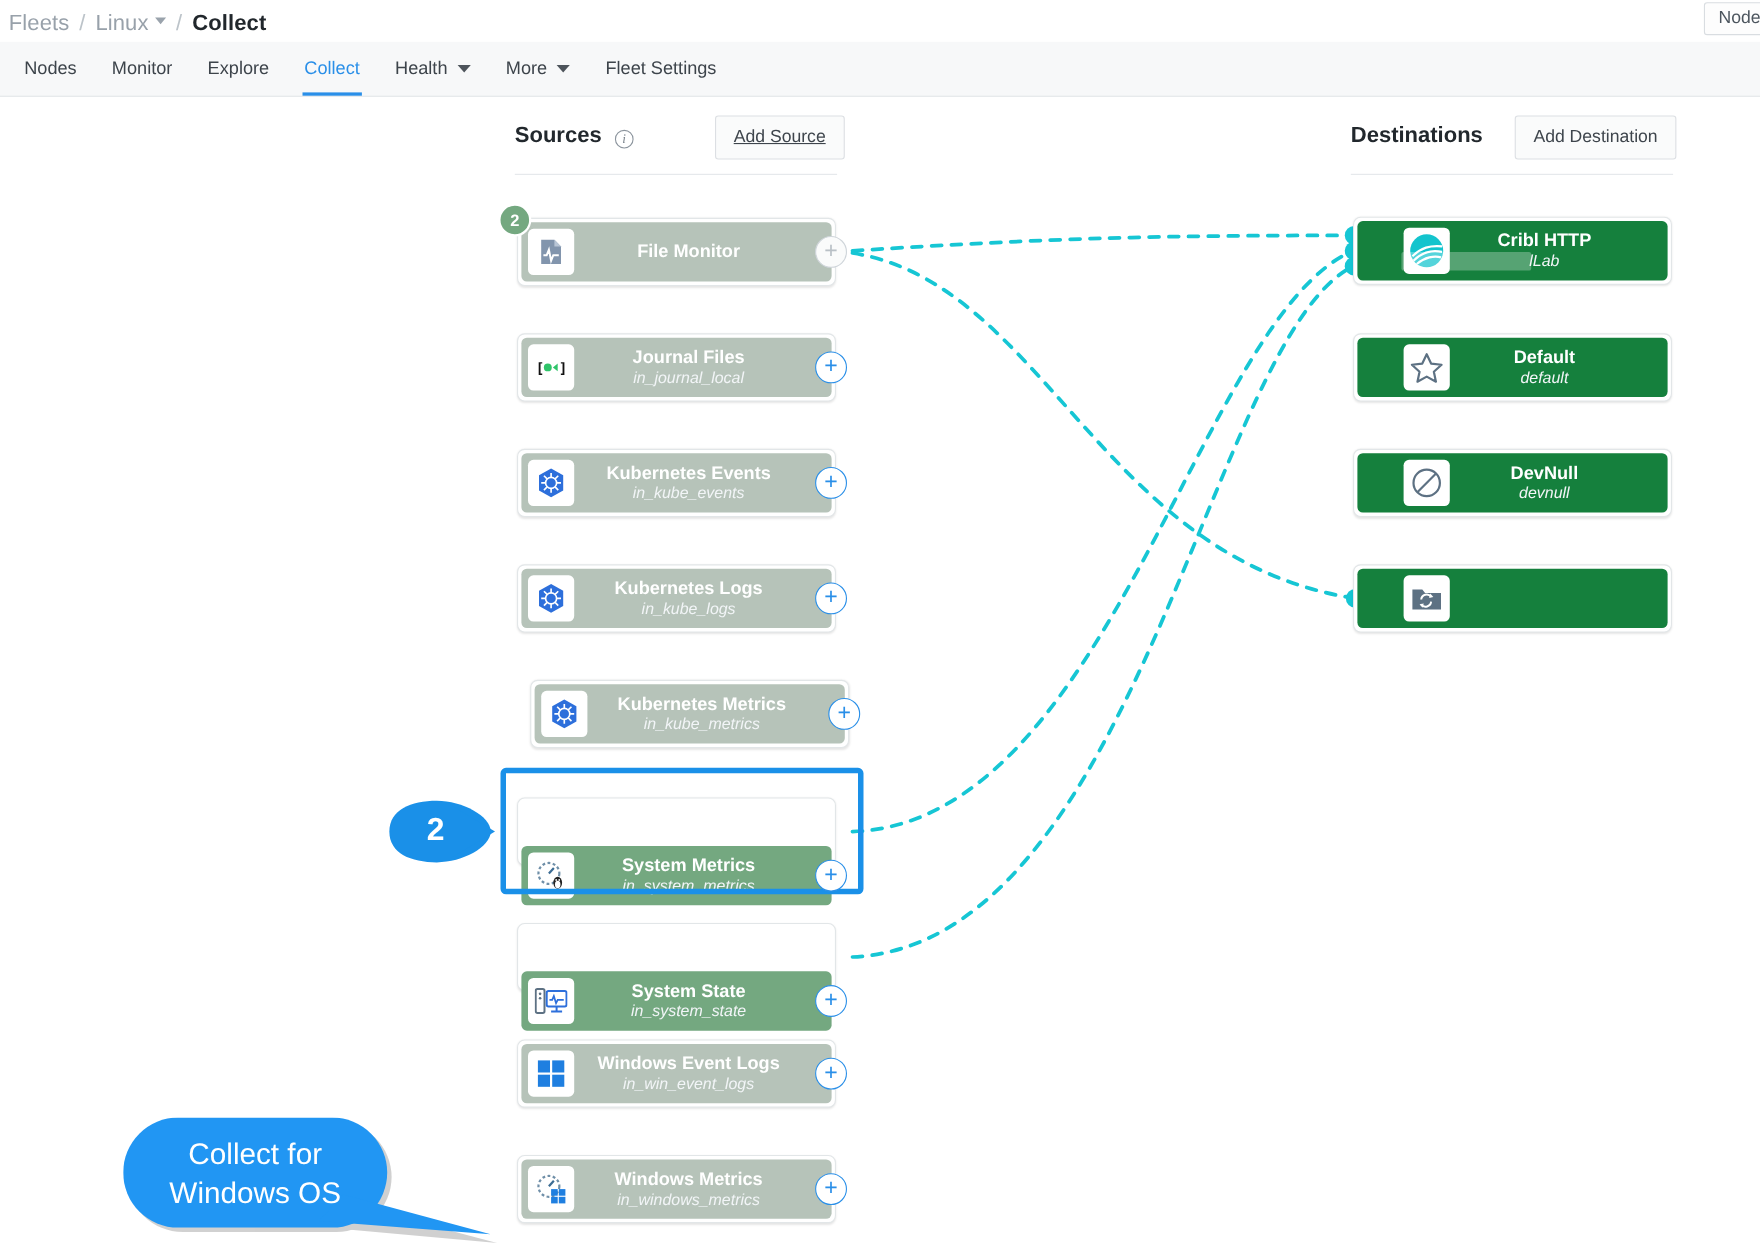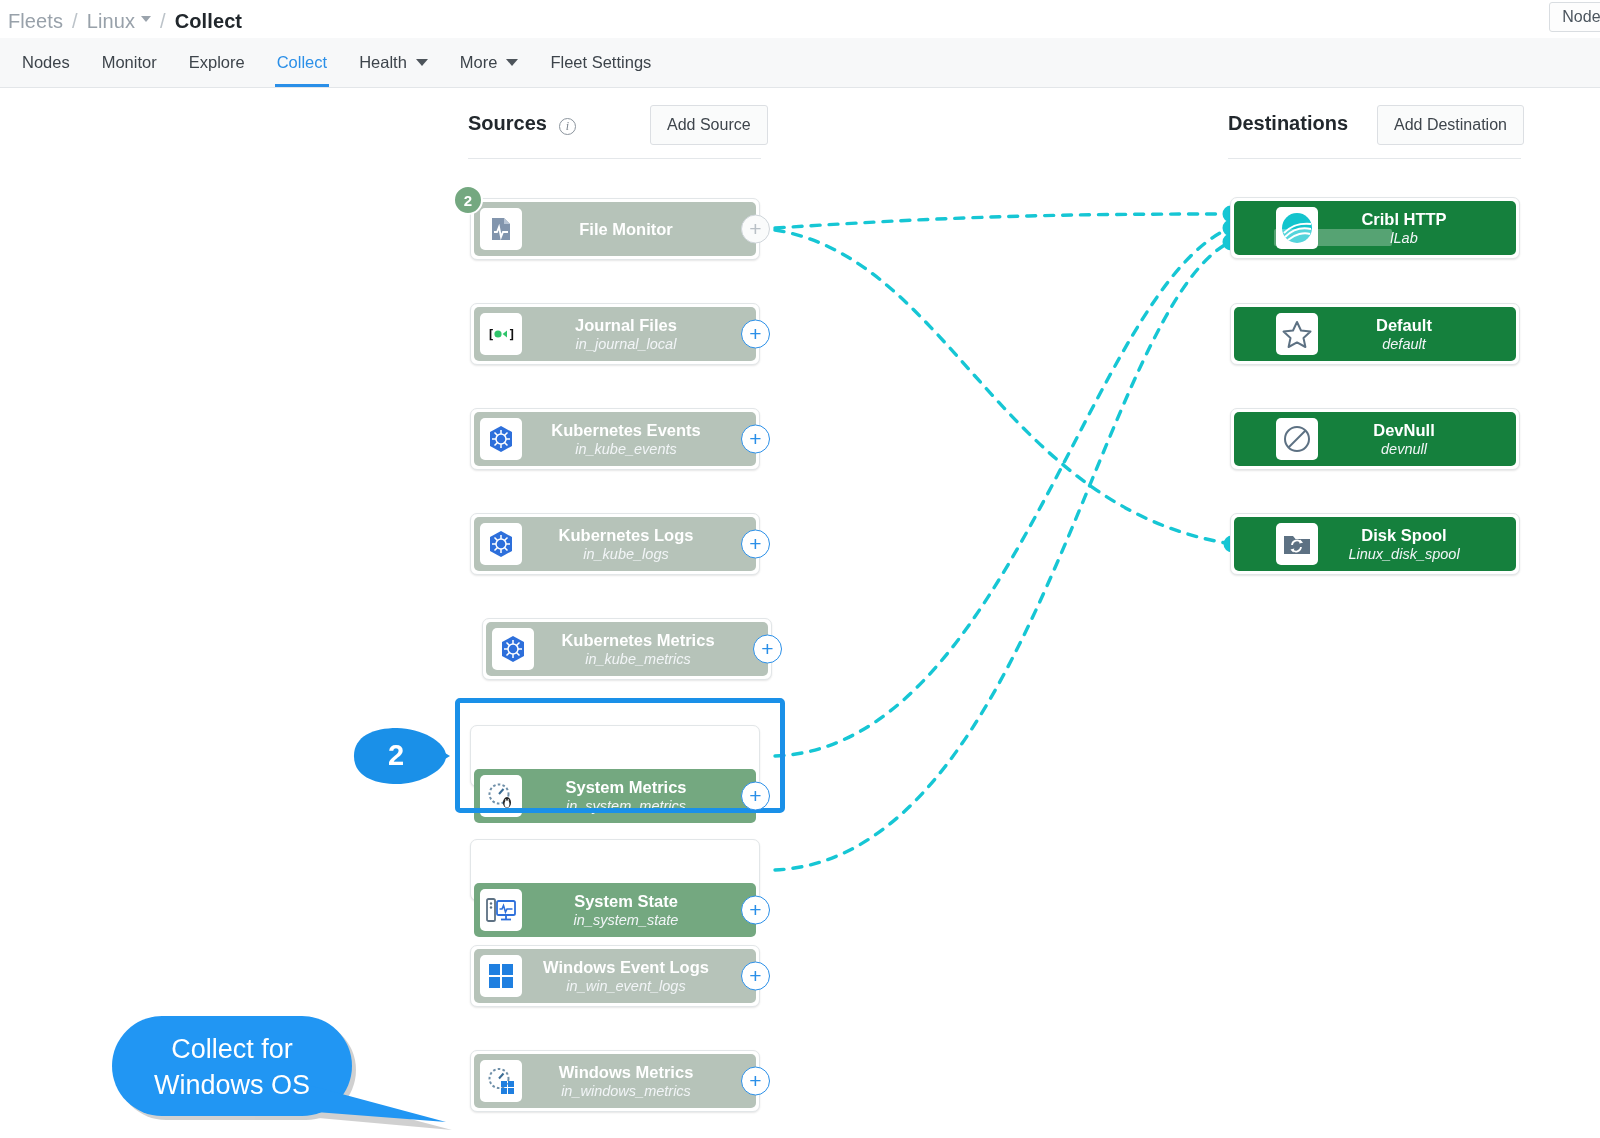--- a/index.html
+++ b/index.html
@@ -224,21 +224,21 @@
         <circle cx="1231" cy="140" r="8.5"></circle>
         <circle cx="1231" cy="154" r="8.5"></circle>
         <circle cx="1232" cy="456" r="8.5"></circle>
       </g>
     </svg>
 
     <div class="col-head" style="left:468px; top:24px;">
       <span class="col-title">Sources</span>
       <span class="info-icon">i</span>
     </div>
-    <div class="hdr-btn" style="left:650px; top:17px;">Add Source</div>
+    <div class="hdr-btn" style="left:650px; top:17px;text-decoration:underline;">Add Source</div>
     <div class="hdr-rule" style="left:468px; top:70px; width:293px;"></div>
 
     <div class="card src" style="left:470px; top:110px;">
       <div class="badge">2</div>
       <div class="card-inner">
         <div class="card-icon">
           <svg width="28" height="28" viewBox="0 0 28 28">
             <path d="M5 3 h12 l6 6 v16 H5 Z" fill="#8295ad"></path>
             <path d="M17 3 v6 h6 Z" fill="#b9c6d6"></path>
             <polyline points="7,17 10,17 12,12 14,22 16,17 21,17" fill="none" stroke="#ffffff" stroke-width="1.8"></polyline>
@@ -509,21 +509,17 @@
     <div class="card dst" style="left:1230px; top:425px;">
       <div class="card-inner">
         <div class="card-icon">
           <svg width="30" height="26" viewBox="0 0 30 26">
             <path d="M2 5 h9 l2.5 3 H28 v15 H2 Z" fill="#5d7183"></path>
             <path d="M10 14 a5 5 0 0 1 9 -2.5 M19 16 a5 5 0 0 1 -9 2.5" fill="none" stroke="#fff" stroke-width="1.8"></path>
             <polygon points="18.2,8.6 21,11.8 17.2,12.6" fill="#fff"></polygon>
             <polygon points="11.3,21.6 8.5,18.4 12.3,17.6" fill="#fff"></polygon>
           </svg>
         </div>
-        <div class="card-text">
-          <div class="card-title">Disk Spool</div>
-          <div class="card-sub">Linux_disk_spool</div>
-        </div>
       </div>
     </div>
 
   </div>
 </div>
 
 </body></html>

